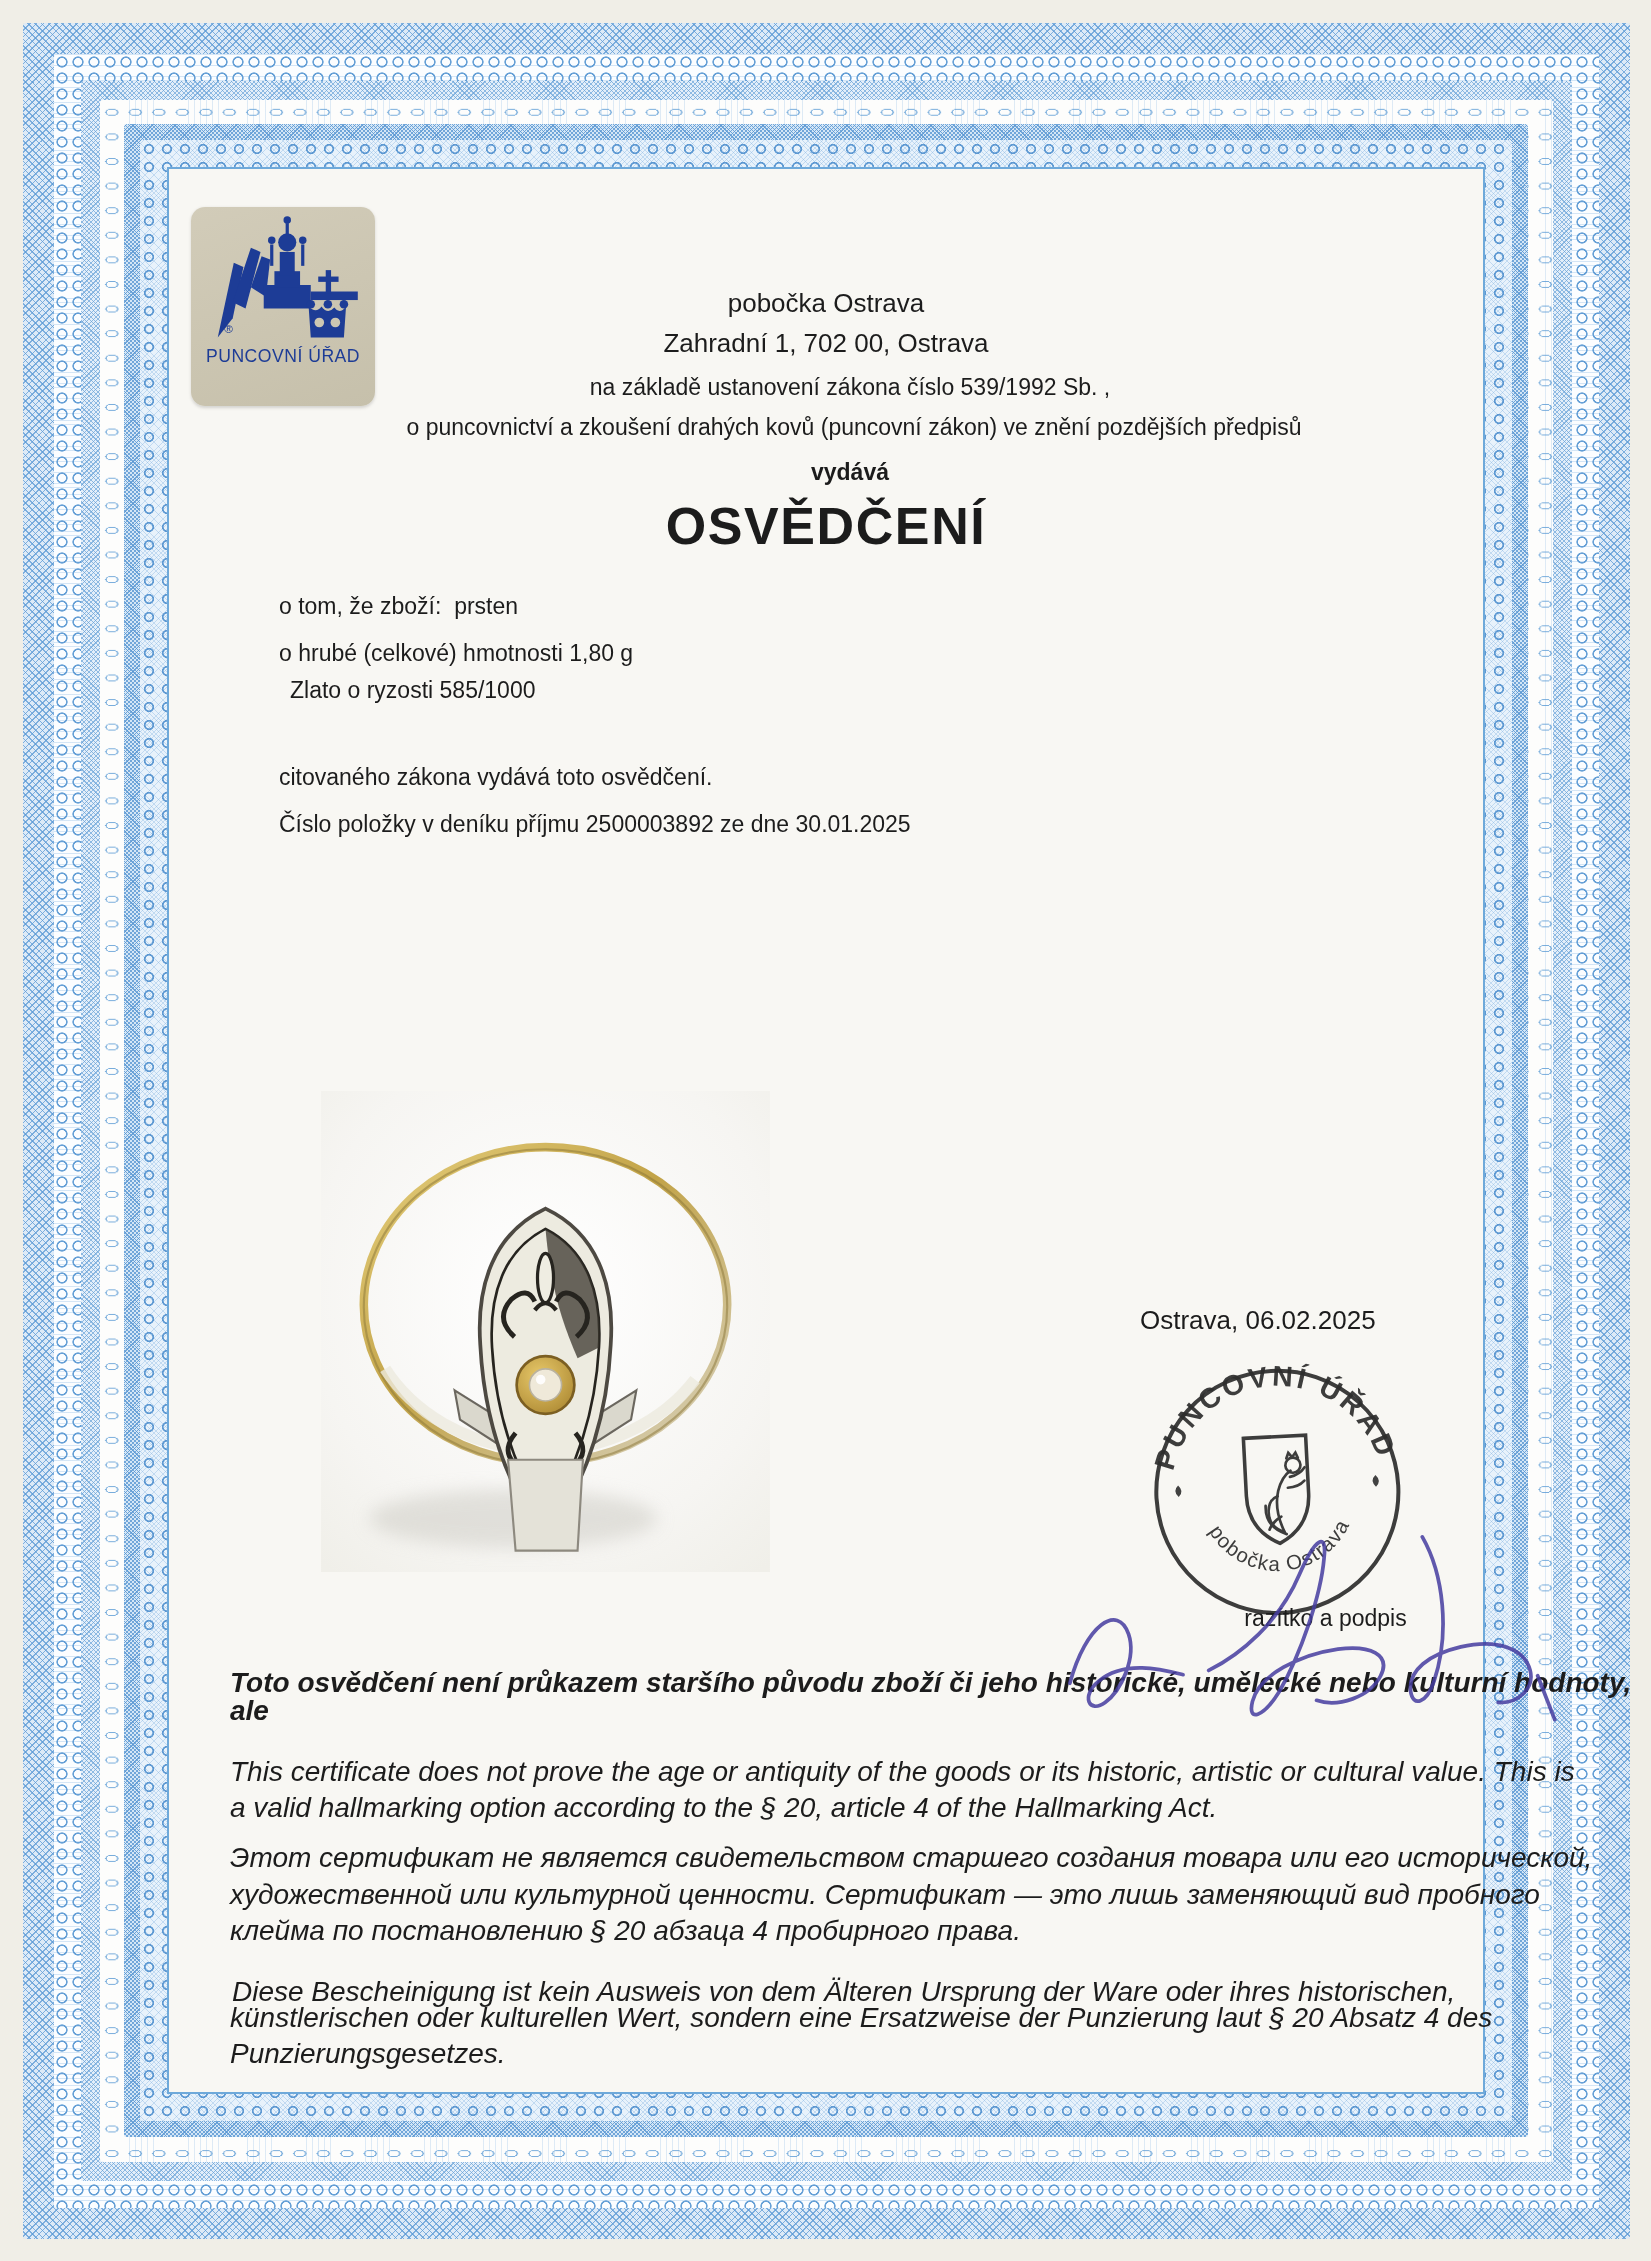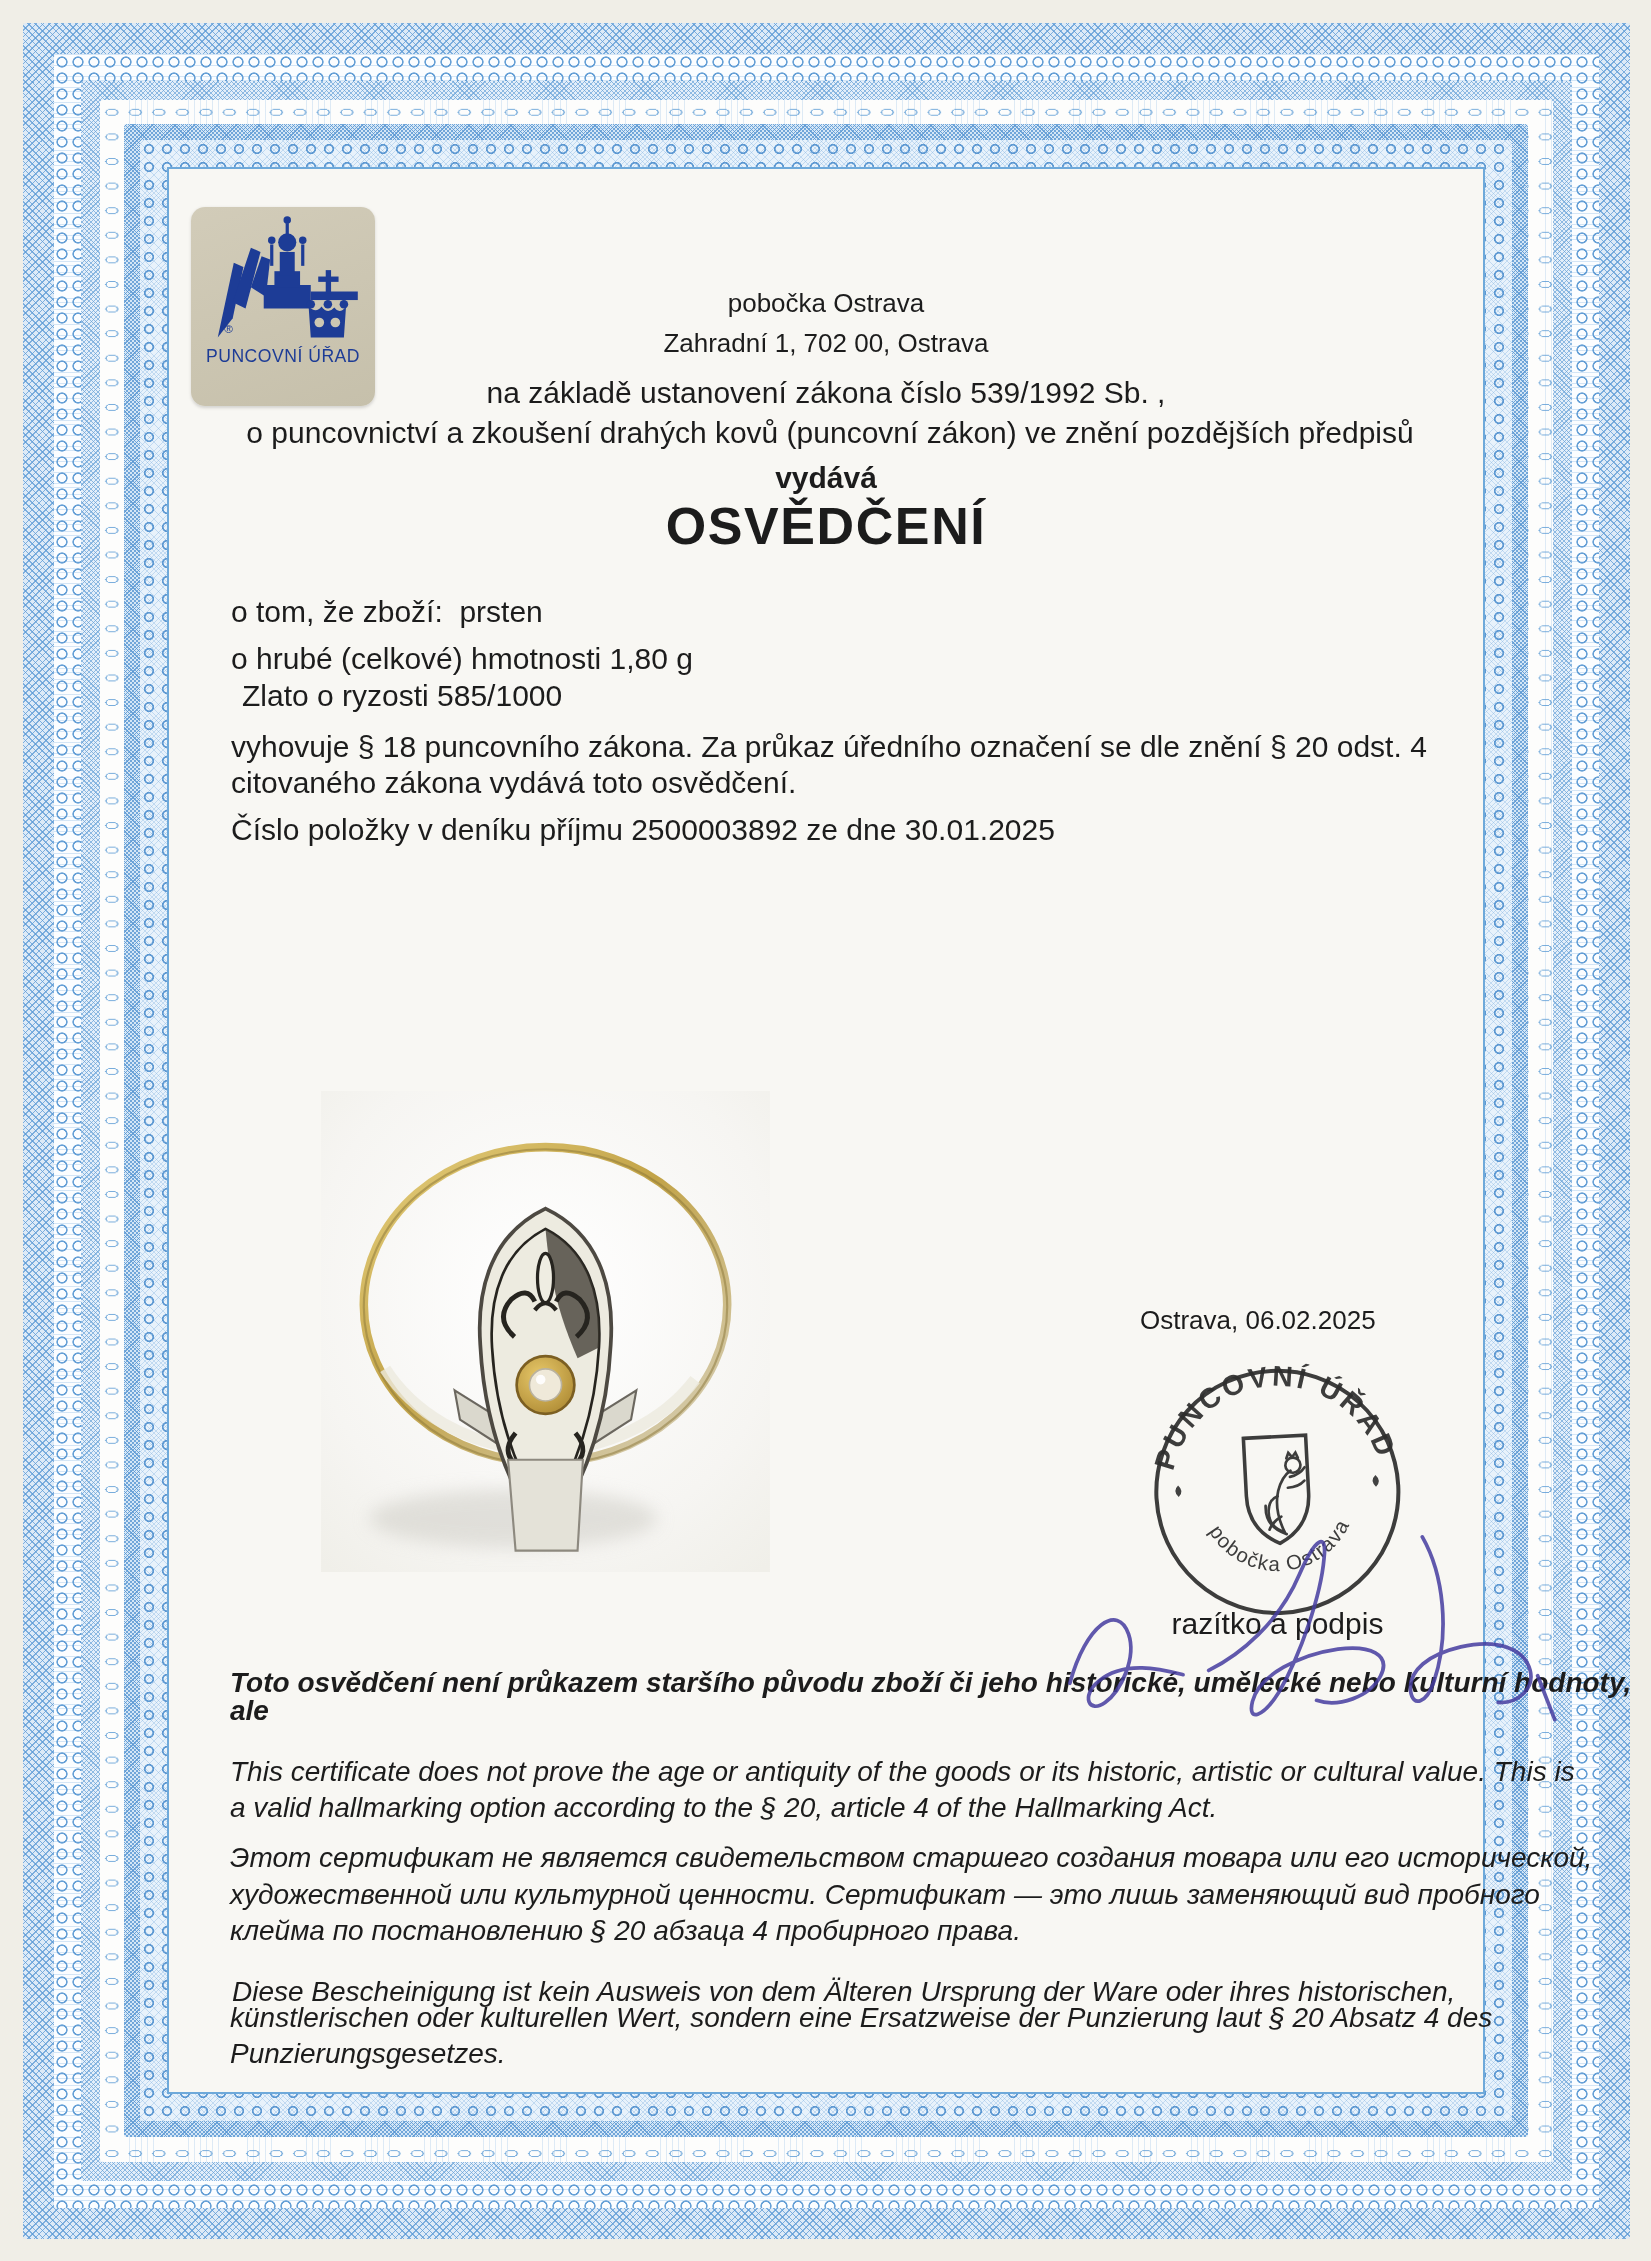--- a/index.html
+++ b/index.html
@@ -38,21 +38,21 @@
         radial-gradient(circle 6.4px at 9px 9px, transparent 3.2px, rgba(80,144,206,.9) 3.7px 4.8px, transparent 5.3px),
         repeating-linear-gradient(45deg, rgba(120,172,222,.35) 0 0.5px, transparent 0.5px 3.2px),
         repeating-linear-gradient(-45deg, rgba(120,172,222,.35) 0 0.5px, transparent 0.5px 3.2px);
       background-size:18px 18px, auto, auto;}
   .paper{height:100%;box-sizing:border-box;background:#f8f7f3;border:2.1px solid #6ea9da;}
   
   .content{position:absolute;inset:0;}
   .abs{position:absolute;}
   .ctr{left:0;right:0;text-align:center;}
   .pre{white-space:pre-wrap;}
-  .t46{font-size:30px;line-height:1.3;}
+  .t46{font-size:23px;line-height:1.3;margin-left:48px;}
   .t48{font-size:26px;line-height:1.3;}
   .bold{font-weight:700;}
   .logo-card{
     left:191px;top:207px;width:184px;height:199px;border-radius:14px;
     background:linear-gradient(160deg,#d2ccb9,#c6c0ab);
     box-shadow:0 1.1px 3.2px rgba(0,0,0,.15);
     display:flex;flex-direction:column;align-items:center;justify-content:flex-start;
   }
   .logo-label{color:#1d3c96;font-size:17.6px;letter-spacing:0.5px;margin-top:1.1px;}
   .title{font-size:52px;font-weight:700;letter-spacing:1.6px;}
@@ -124,21 +124,20 @@
     <div class="abs ctr t48" style="top:287px;">pobočka Ostrava</div>
     <div class="abs ctr t48" style="top:327px;">Zahradní 1, 702 00, Ostrava</div>
     <div class="abs ctr t46" style="top:373px;">na základě ustanovení zákona číslo 539/1992 Sb. ,</div>
     <div class="abs ctr t46" style="top:413px;padding-left:8px;">o puncovnictví a zkoušení drahých kovů (puncovní zákon) ve znění pozdějších předpisů</div>
     <div class="abs ctr title" style="top:496px;">OSVĚDČENÍ</div>
     <div class="abs ctr t46 bold" style="top:458px;">vydává</div>
 
     <div class="abs t46 pre" style="left:231px;top:592px;">o tom, že zboží:  prsten</div>
     <div class="abs t46" style="left:231px;top:639px;">o hrubé (celkové) hmotnosti 1,80 g</div>
     <div class="abs t46" style="left:242px;top:676px;">Zlato o ryzosti 585/1000</div>
-    <div class="abs t46" style="left:231px;top:727px;">vyhovuje § 18 puncovního zákona. Za průkaz úředního označení se dle znění § 20 odst. 4</div>
     <div class="abs t46" style="left:231px;top:763px;">citovaného zákona vydává toto osvědčení.</div>
     <div class="abs t46" style="left:231px;top:810px;">Číslo položky v deníku příjmu 2500003892 ze dne 30.01.2025</div>
 
     <svg class="abs ring-svg" style="left:321px;top:1091px;" width="449" height="481" viewBox="0 0 840 900">
       <defs>
         <radialGradient id="photoBg" cx="50%" cy="42%" r="75%">
           <stop offset="0%" stop-color="#ffffff"></stop>
           <stop offset="70%" stop-color="#f6f5f2"></stop>
           <stop offset="100%" stop-color="#f0efe9"></stop>
         </radialGradient>

